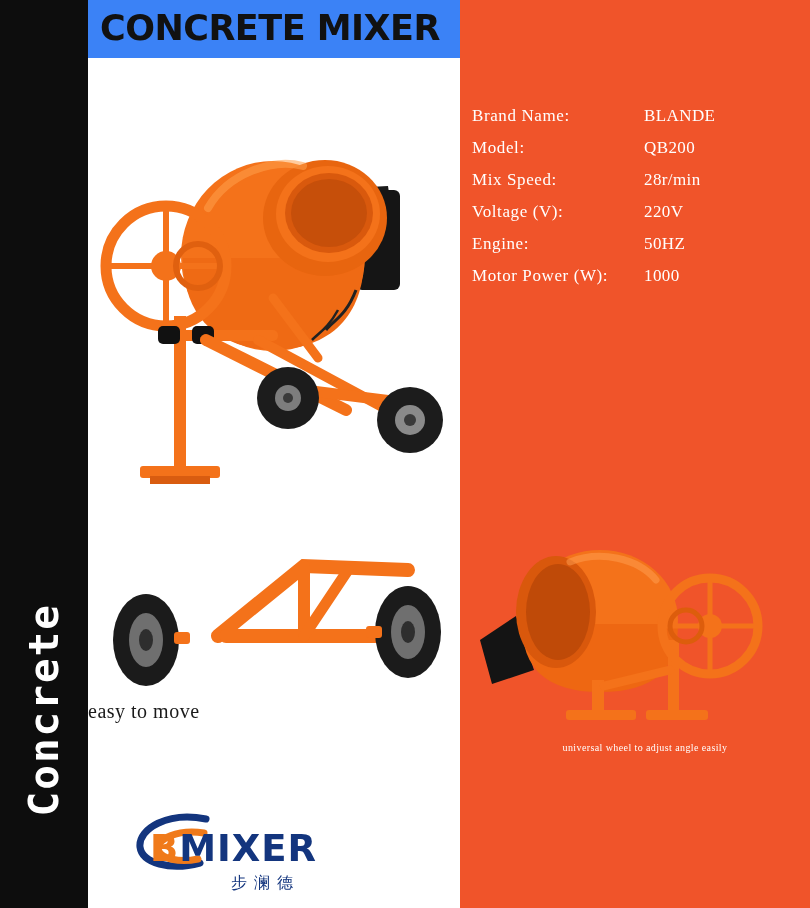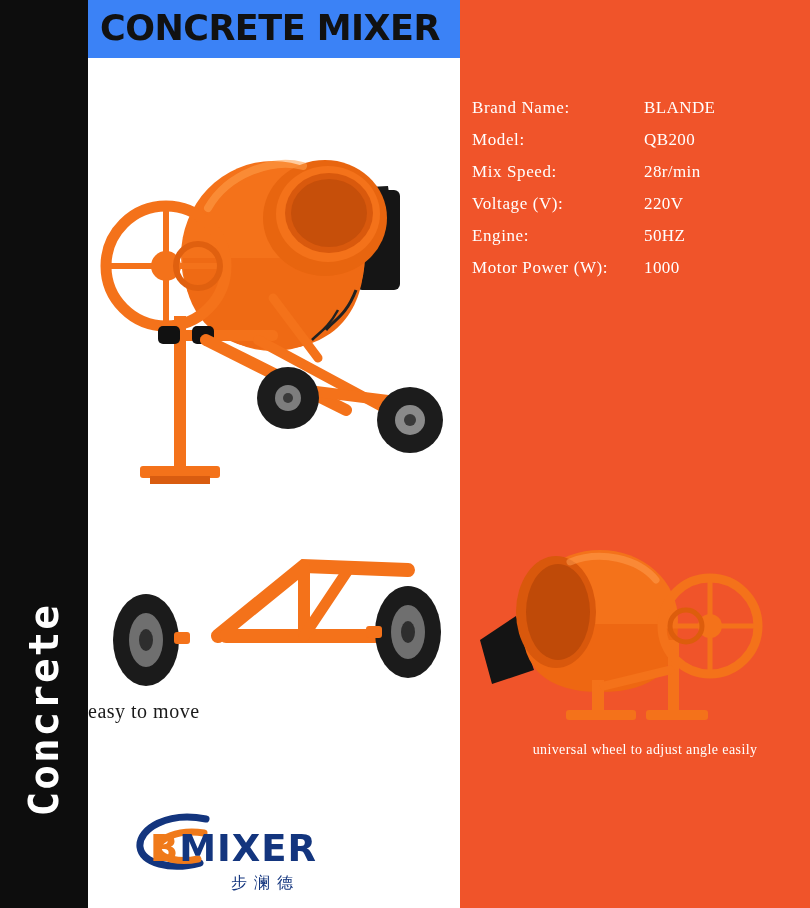--- a/index.html
+++ b/index.html
@@ -106,29 +106,30 @@
     font-family: "Liberation Serif", serif;
     font-size: 17px;
     white-space: nowrap;
   }
   .spec-label {
     width: 172px;
     letter-spacing: 0.6px;
   }
   .spec-value {
     letter-spacing: 0.4px;
+    margin-top: 8px;
   }
   .caption-universal {
     position: absolute;
     left: 20px;
     top: 742px;
     width: 330px;
     color: #ffffff;
     font-family: "Liberation Serif", serif;
-    font-size: 14px;
+    font-size: 10px;
     letter-spacing: 0.4px;
     text-align: center;
     white-space: nowrap;
   }
 
   
   .easy-move {
     position: absolute;
     left: 0;
     top: 700px;

